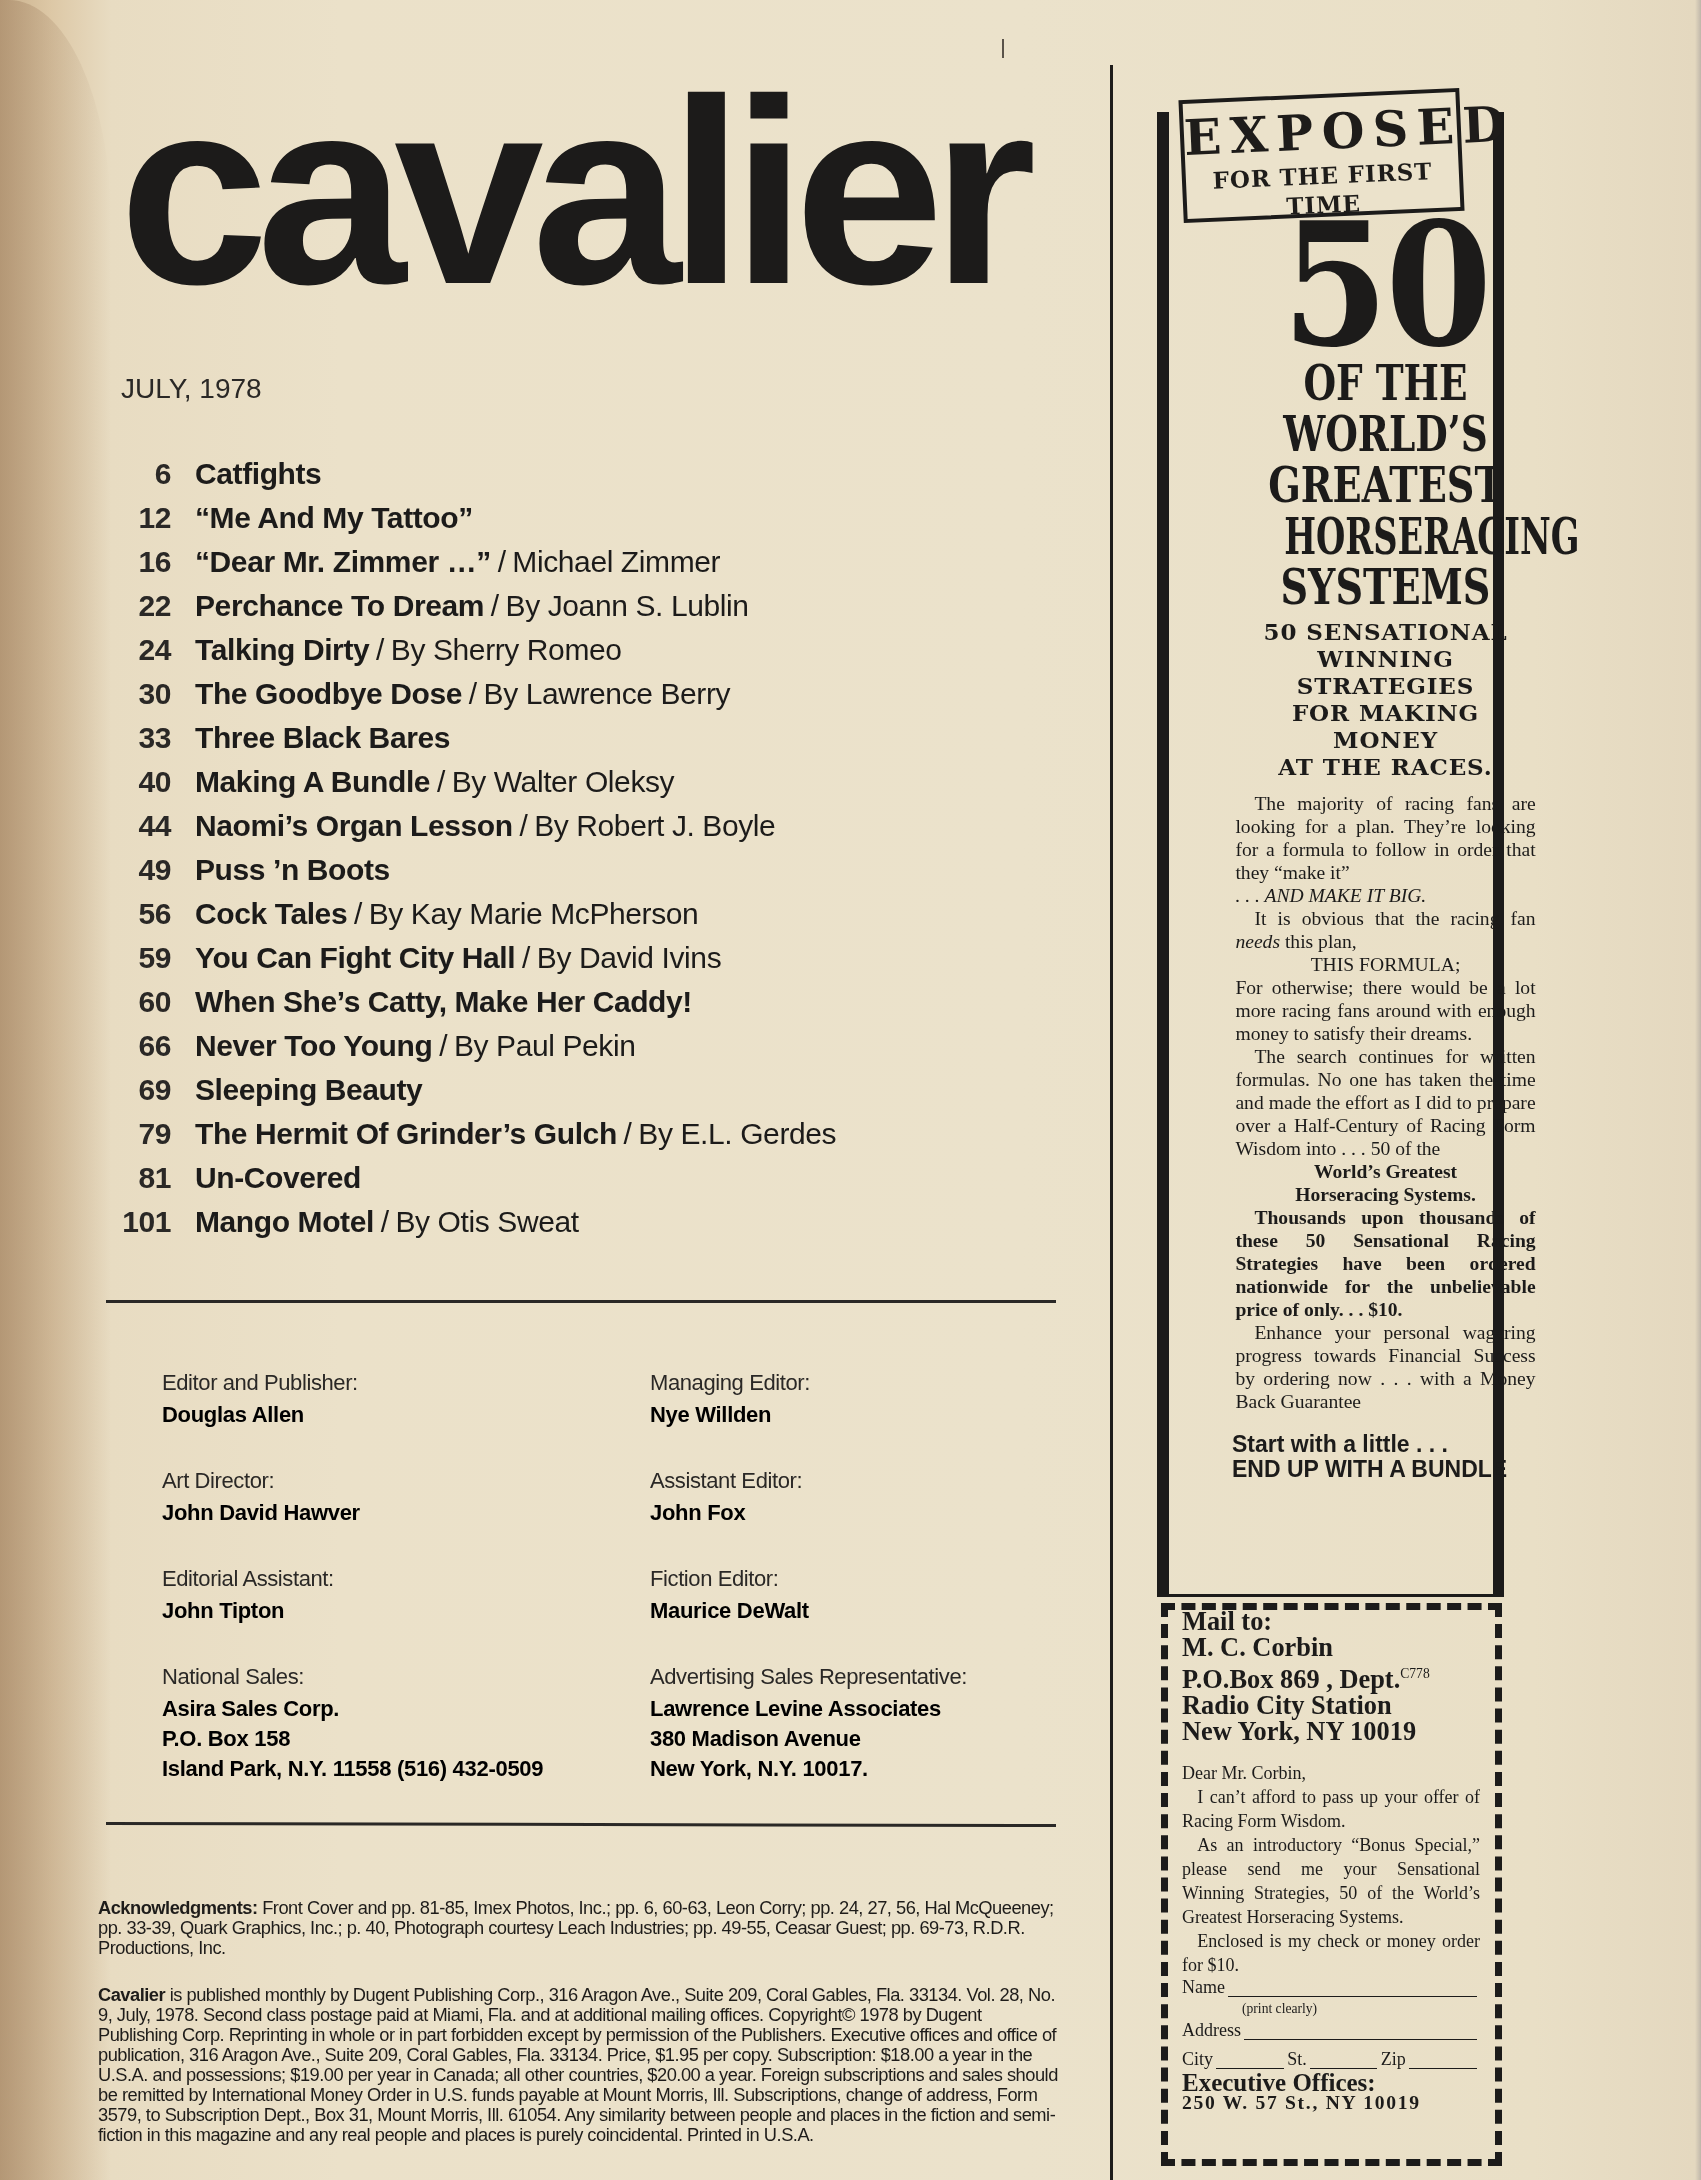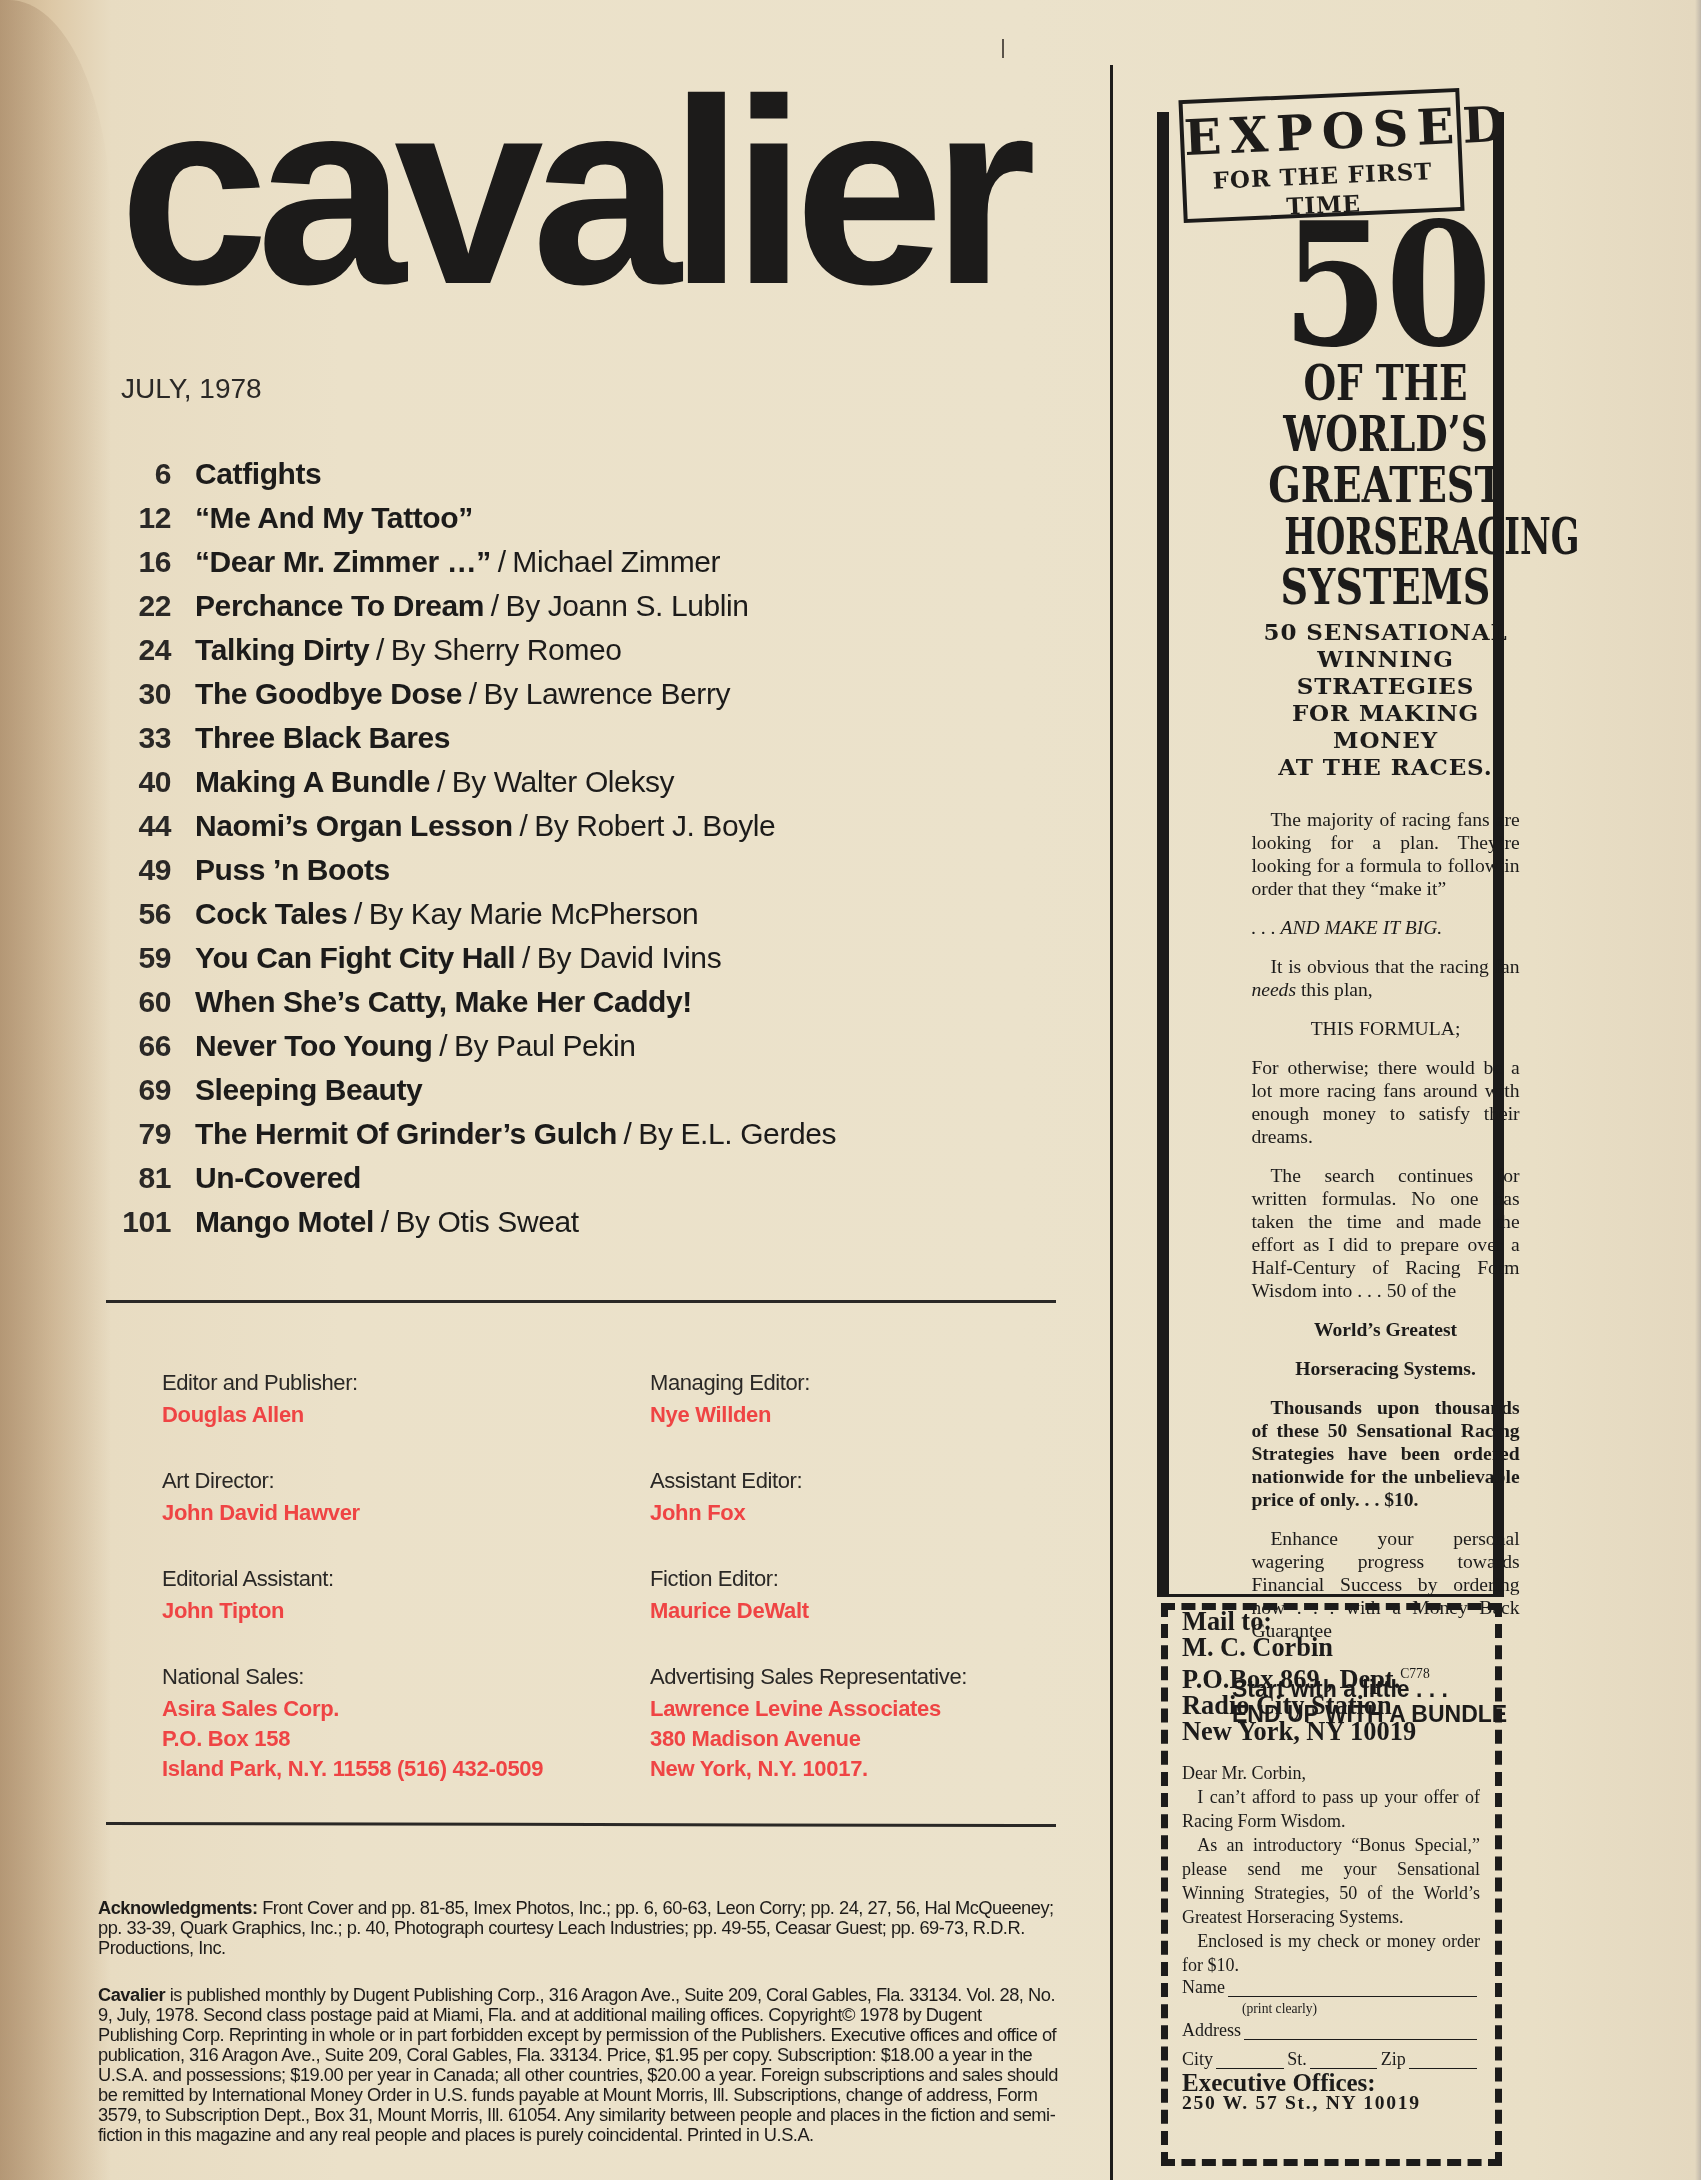--- a/index.html
+++ b/index.html
@@ -22,21 +22,21 @@
   .toc { position: absolute; left: 94px; top: 457px; }
   .toc-row { display: flex; align-items: baseline; height: 44px; font-size: 30px; letter-spacing: -0.4px; }
   .toc-page { width: 77px; text-align: right; font-weight: 700; color: #2a2826; padding-right: 24px; }
   .toc-title { font-weight: 700; color: #1c1b1a; }
   .toc-sep { margin: 0 6.8px; color: #1c1b1a; }
   .toc-author { color: #1c1b1a; }
   .rule { position: absolute; left: 106px; width: 950px; height: 3.4px; background: #2a2826; }
   .masthead-col { position: absolute; }
   .credit { margin-bottom: 38px; }
   .credit-role { font-size: 22px; color: #2a2826; letter-spacing: -0.4px; height: 30px; }
-  .credit-name { font-size: 22px; font-weight: 700; color: #ef4444; letter-spacing: -0.3px; line-height: 30px; }
+  .credit-name { font-size: 22px; font-weight: 700; color: #000000; letter-spacing: -0.3px; line-height: 30px; }
   .fine { position: absolute; left: 98px; width: 963px; font-size: 18.3px; line-height: 20px; color: #1e1c1a; letter-spacing: -0.5px; }
   .fine b { font-weight: 700; }
   .col-divider { position: absolute; left: 1110px; top: 65px; width: 2.6px; height: 2116px; background: #1e1c1a; }
   .tick { position: absolute; left: 1002px; top: 39px; width: 1.7px; height: 19px; background: #5a534a; }
   
   .ad-frame {
     position: absolute; left: 1157px; top: 112px; width: 324px; height: 1482px;
     border-left: 12px solid #1c1b1a; border-right: 11px solid #1c1b1a; border-bottom: 3.4px solid #1c1b1a;
   }
   .ad-tag {
@@ -44,21 +44,21 @@
     border: 4.3px solid #1c1b1a; background: #ebe2cb; transform: rotate(-2.5deg);
     text-align: center; font-family: "DejaVu Serif", serif;
   }
   .ad-tag .big { font-size: 49px; font-weight: 700; letter-spacing: 8.5px; line-height: 58px; margin-top: 5.1px; }
   .ad-tag .small { font-size: 23px; font-weight: 700; letter-spacing: 0.9px; line-height: 29px; }
   .ad-inner { position: absolute; left: 1232px; top: 213px; width: 307px; text-align: center; font-family: "DejaVu Serif", serif; color: #1c1b1a; }
   .ad-fifty { font-size: 170px; font-weight: 700; line-height: 145px; transform: scaleX(0.9); letter-spacing: -3.4px; }
   .ad-head { font-weight: 700; line-height: 51px; transform: scaleX(0.78); white-space: nowrap; }
   .ad-sub { font-size: 23px; font-weight: 700; line-height: 27px; letter-spacing: 0.9px; }
   .ad-body { font-family: "Liberation Serif", serif; font-size: 19.6px; line-height: 23px; text-align: justify; padding: 0 3.4px; color: #1c1b1a; }
-  .ad-body p { margin: 16px; text-indent: 19px; }
+  .ad-body p { margin: 0; text-indent: 19px; }
   .ad-body .noind { text-indent: 0; }
   .ad-body .center { text-align: center; text-indent: 0; }
   .ad-body .bold { font-weight: 700; }
   .ad-cta { font-family: Liberation Sans, sans-serif; text-align: left; font-weight: 700; font-size: 23px; line-height: 25px; }
   .coupon {
     position: absolute; left: 1161px; top: 1603px; width: 327px; height: 549px;
     border: 7.7px dashed #1c1b1a;
   }
   .coupon-body { position: absolute; left: 1182px; top: 1608px; width: 298px; font-family: "Liberation Serif", serif; color: #1c1b1a; }
   .mail-hd { font-weight: 700; font-size: 26.4px; line-height: 26.4px; }

